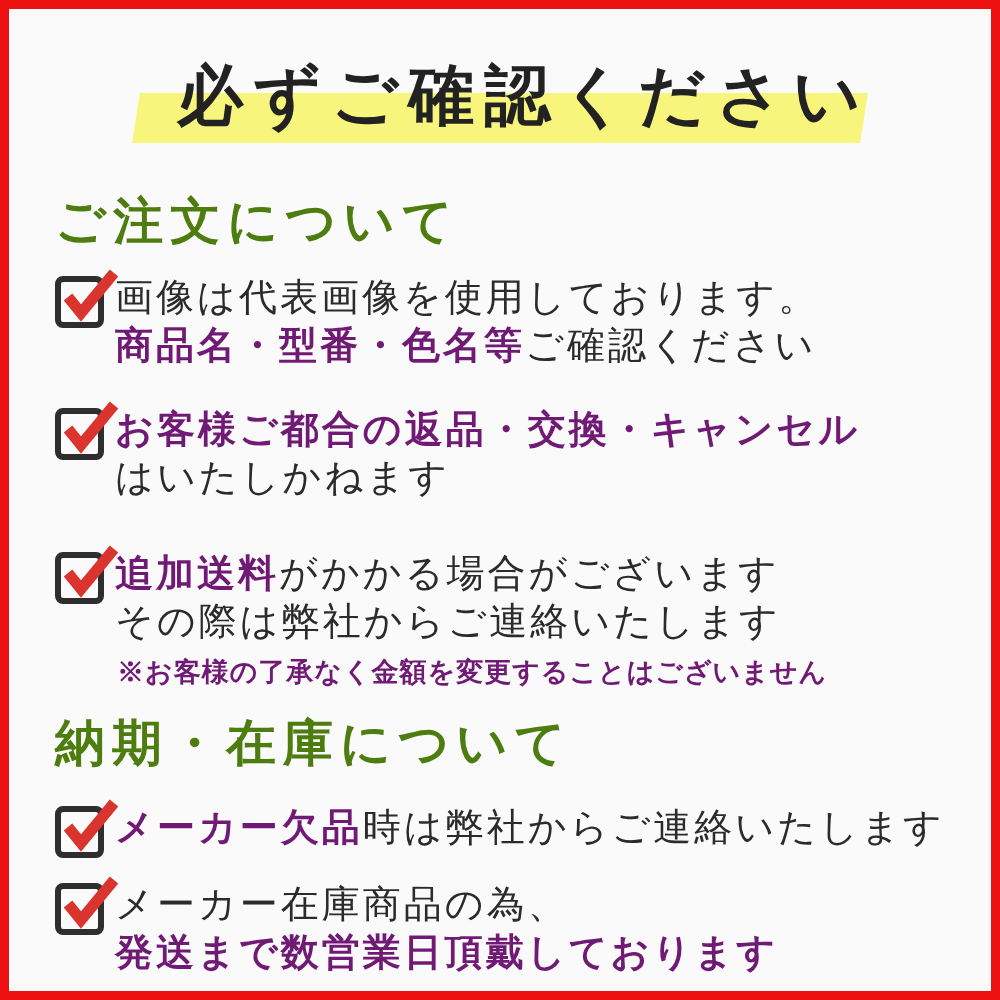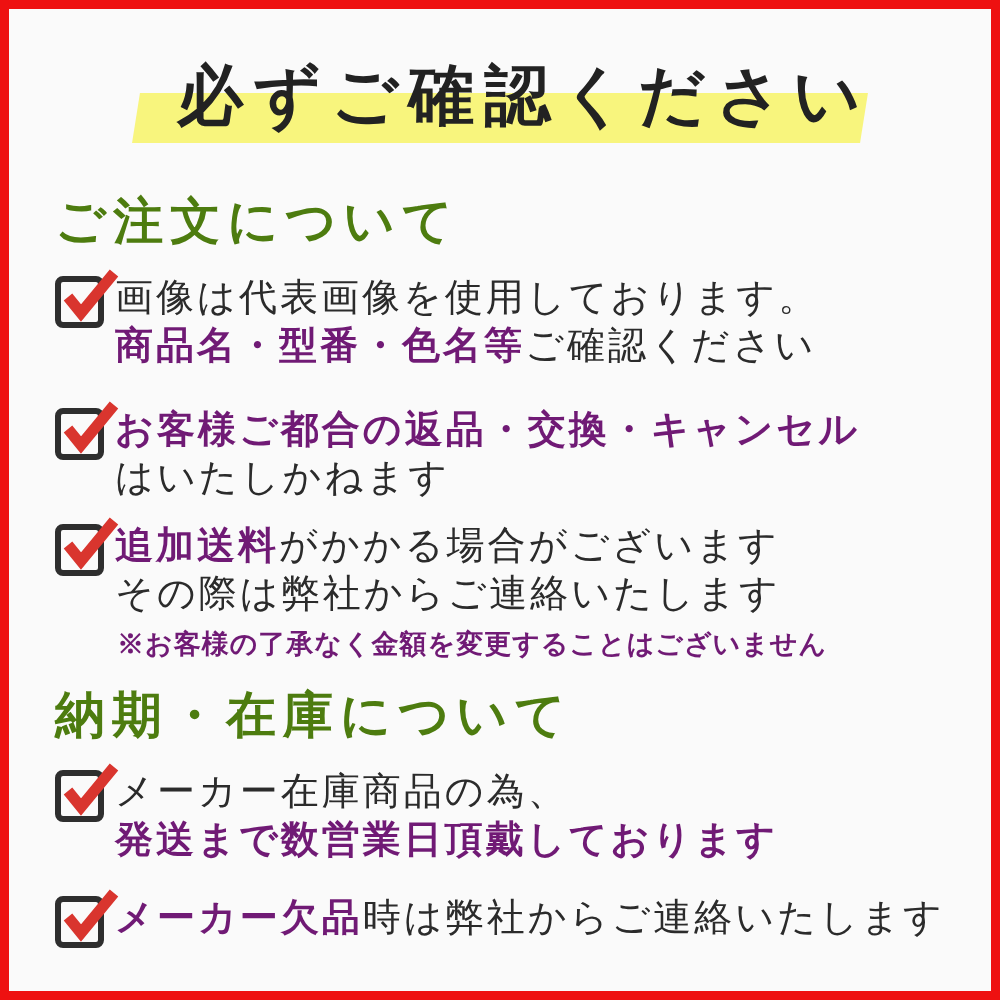--- a/index.html
+++ b/index.html
@@ -56,21 +56,21 @@
   }
   .section-heading.first { margin-top: 38px; }
   .section-heading.second { margin-top: 24px; }
 
   .item {
     display: flex;
     align-items: flex-start;
     margin-top: 22px;
   }
   .item.gap-md { margin-top: 36px; }
-  .item.gap-lg { margin-top: 20px; }
+  .item.gap-lg { margin-top: 48px; }
   .item.gap-xl { margin-top: 30px; }
 
   .checkbox {
     flex: 0 0 auto;
     width: 37px;
     height: 40px;
     border: 6px solid #2e2e2e;
     border-radius: 8px;
     position: relative;
     margin-top: 3px;
@@ -143,36 +143,36 @@
     </span>
     <div class="text-block">
       <div class="line"><span class="red">追加送料</span><span>がかかる場合がございます</span></div>
       <div class="line"><span>その際は弊社からご連絡いたします</span></div>
       <div class="line note"><span class="red">※お客様の了承なく金額を変更することはございません</span></div>
     </div>
   </div>
 
   <div class="section-heading second">納期・在庫について</div>
 
+  <div class="item gap-xl">
+    <span class="checkbox">
+      <svg width="58" height="56" viewBox="0 0 58 56">
+        <polyline points="6,30 19,46 52,6" fill="none" stroke="#d9352e" stroke-width="11"></polyline>
+      </svg>
+    </span>
+    <div class="text-block">
+      <div class="line"><span class="red">メーカー欠品</span><span>時は弊社からご連絡いたします</span></div>
+    </div>
+  </div>
+
   <div class="item">
     <span class="checkbox">
       <svg width="58" height="56" viewBox="0 0 58 56">
         <polyline points="6,30 19,46 52,6" fill="none" stroke="#d9352e" stroke-width="11"></polyline>
       </svg>
     </span>
     <div class="text-block">
       <div class="line"><span>メーカー在庫商品の為、</span></div>
       <div class="line"><span class="red">発送まで数営業日頂戴しております</span></div>
     </div>
   </div>
 
-  <div class="item gap-xl">
-    <span class="checkbox">
-      <svg width="58" height="56" viewBox="0 0 58 56">
-        <polyline points="6,30 19,46 52,6" fill="none" stroke="#d9352e" stroke-width="11"></polyline>
-      </svg>
-    </span>
-    <div class="text-block">
-      <div class="line"><span class="red">メーカー欠品</span><span>時は弊社からご連絡いたします</span></div>
-    </div>
-  </div>
-
 </div>
 
 </body></html>

